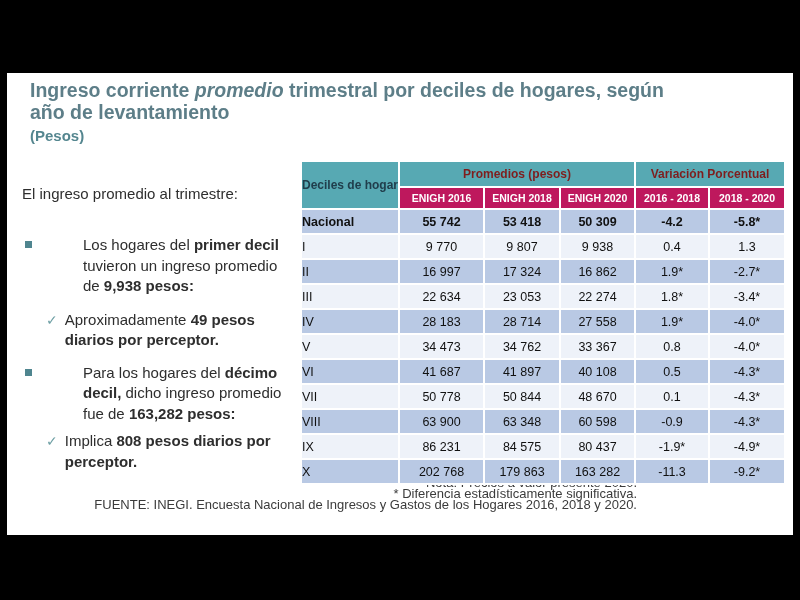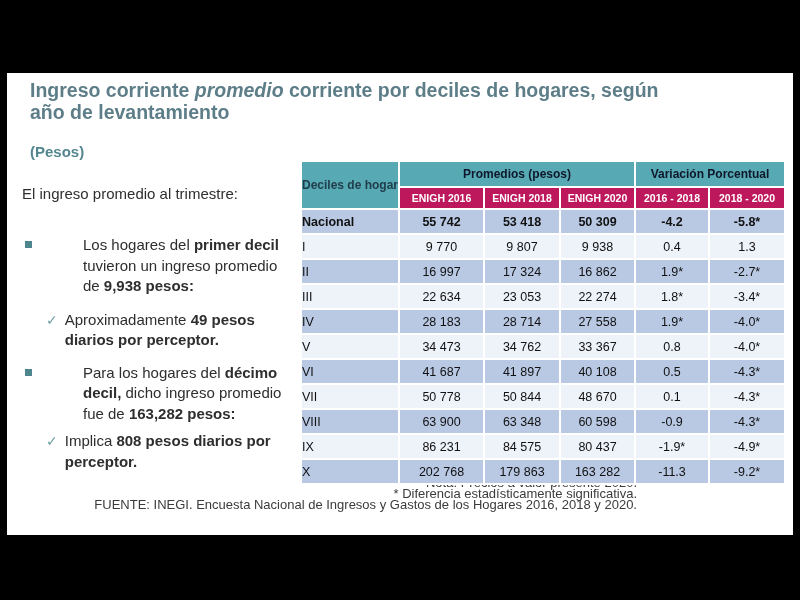--- a/index.html
+++ b/index.html
@@ -9,21 +9,21 @@
   }
   .slide {
     position:absolute; left:7px; top:73px; width:786px; height:462px;
     background:#ffffff;
   }
   .title-block {
     position:absolute; left:23px; top:6px; width:740px;
     color:#5d7e88; font-weight:bold; font-size:19.5px; line-height:22px;
   }
   .title-line .ital { font-style:italic; }
-  .subtitle { font-size:15px; line-height:17px; margin-top:20px; color:#54868f; font-weight:bold; }
+  .subtitle { font-size:15px; line-height:17px; margin-top:4px; color:#54868f; font-weight:bold; }
 
   .left-col { position:absolute; left:15px; top:112px; width:276px; color:#2e2e2e; }
   .intro { font-size:15px; line-height:18px; margin:0 0 32px 0; }
 
   .bullet { display:flex; font-size:15px; line-height:20.5px;gap:42px; }
   .bullet .sq { width:7px; height:7px; background:#4f858f; margin:6px 9px 0 3px; flex:none; }
   .bullet .btxt { width:250px; }
   .b1 { margin-bottom:13px; }
   .b2 { margin-bottom:7px; }
   .subbullet { display:flex; font-size:15px; line-height:20.5px; margin-left:24px; }
@@ -40,35 +40,35 @@
   }
 
   table.deciles {
     position:absolute; left:293px; top:87px; width:484px;
     border-collapse:collapse; table-layout:fixed;
   }
   table.deciles th, table.deciles td {
     border:2px solid #ffffff; padding:0; overflow:hidden; white-space:nowrap;
   }
   th.h-deciles  { background:#57a9b3; color:#203e4c; font-size:12px; line-height:14px; }
-  th.h-group    { background:#57a9b3; color:#0f172a; font-size:12px; height:24px; }
+  th.h-group    { background:#57a9b3; color:#7f1d1d; font-size:12px; height:24px; }
   th.h-sub      { background:#be185d; color:#ffffff; font-size:10.5px; height:20px; }
   td { font-size:12.5px; color:#111; height:23px; text-align:center; }
   td.decil { text-align:left; padding-left:10px; }
   tr.banded td { background:#b9c9e4; }
   tr.light  td { background:#eef2f9; }
   tr.nacional td { font-weight:bold; }
 </style>
 </head>
 <body>
 
 <div class="slide">
 
   <div class="title-block">
-    <div class="title-line"><span>Ingreso corriente </span><span class="ital">promedio</span><span> corriente por deciles de hogares, según</span></div>
+    <div class="title-line"><span>Ingreso corriente </span><span class="ital">promedio</span><span> trimestral por deciles de hogares, según</span></div>
     <div class="title-line">año de levantamiento</div>
     <div class="subtitle">(Pesos)</div>
   </div>
 
   <div class="left-col">
     <p class="intro">El ingreso promedio al trimestre:</p>
 
     <div class="bullet b1">
       <span class="sq"></span>
       <span class="btxt"><span>Los hogares del </span><b>primer decil</b><span> tuvieron un ingreso promedio de </span><b>9,938 pesos:</b></span>

